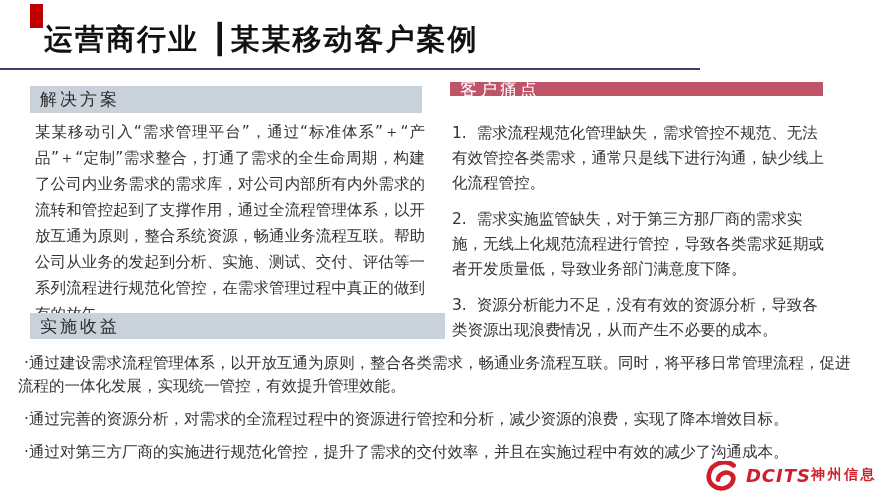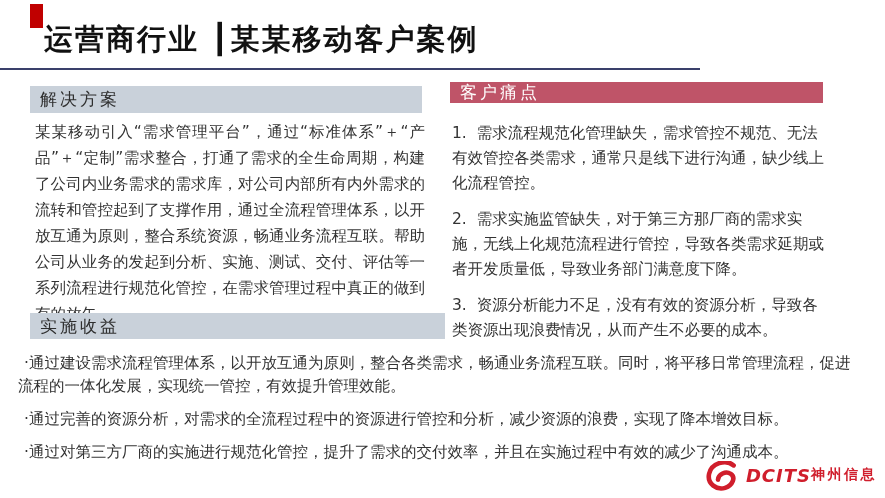--- a/index.html
+++ b/index.html
@@ -13,21 +13,21 @@
     position:absolute; left:44px; top:20px; font-size:29px; font-weight:bold;
     color:#111; letter-spacing:2px; white-space:nowrap;
   }
   .title-rule { position:absolute; left:0; top:68px; width:700px; height:2px; background:#3a406b; }
 
   .bar { position:absolute; font-size:17px; letter-spacing:3px; padding-left:10px; display:flex; align-items:center; }
   .bar.gray { background:#c9d1da; color:#2f2f2f; }
   .bar.crimson { background:#bf5468; color:#ffffff; }
 
   .bar-solution { left:30px; top:86px; width:392px; height:27px; }
-  .bar-pain     { left:450px; top:82px; width:373px; height:21px; }
+  .bar-pain     { left:450px; top:82px; width:373px; height:14px; }
   .bar-benefit  { left:30px;  top:313px; width:415px; height:26px; }
 
   .body-text { color:#333333; font-size:15.5px; line-height:26px; }
   .solution-body {
     position:absolute; left:35px; top:119px; width:390px;
     text-align:justify;
   }
   .pain-list { position:absolute; left:452px; top:121px; width:380px; }
   .pain-list p { margin-bottom:11px; line-height:25px; white-space:pre-wrap; }
 

